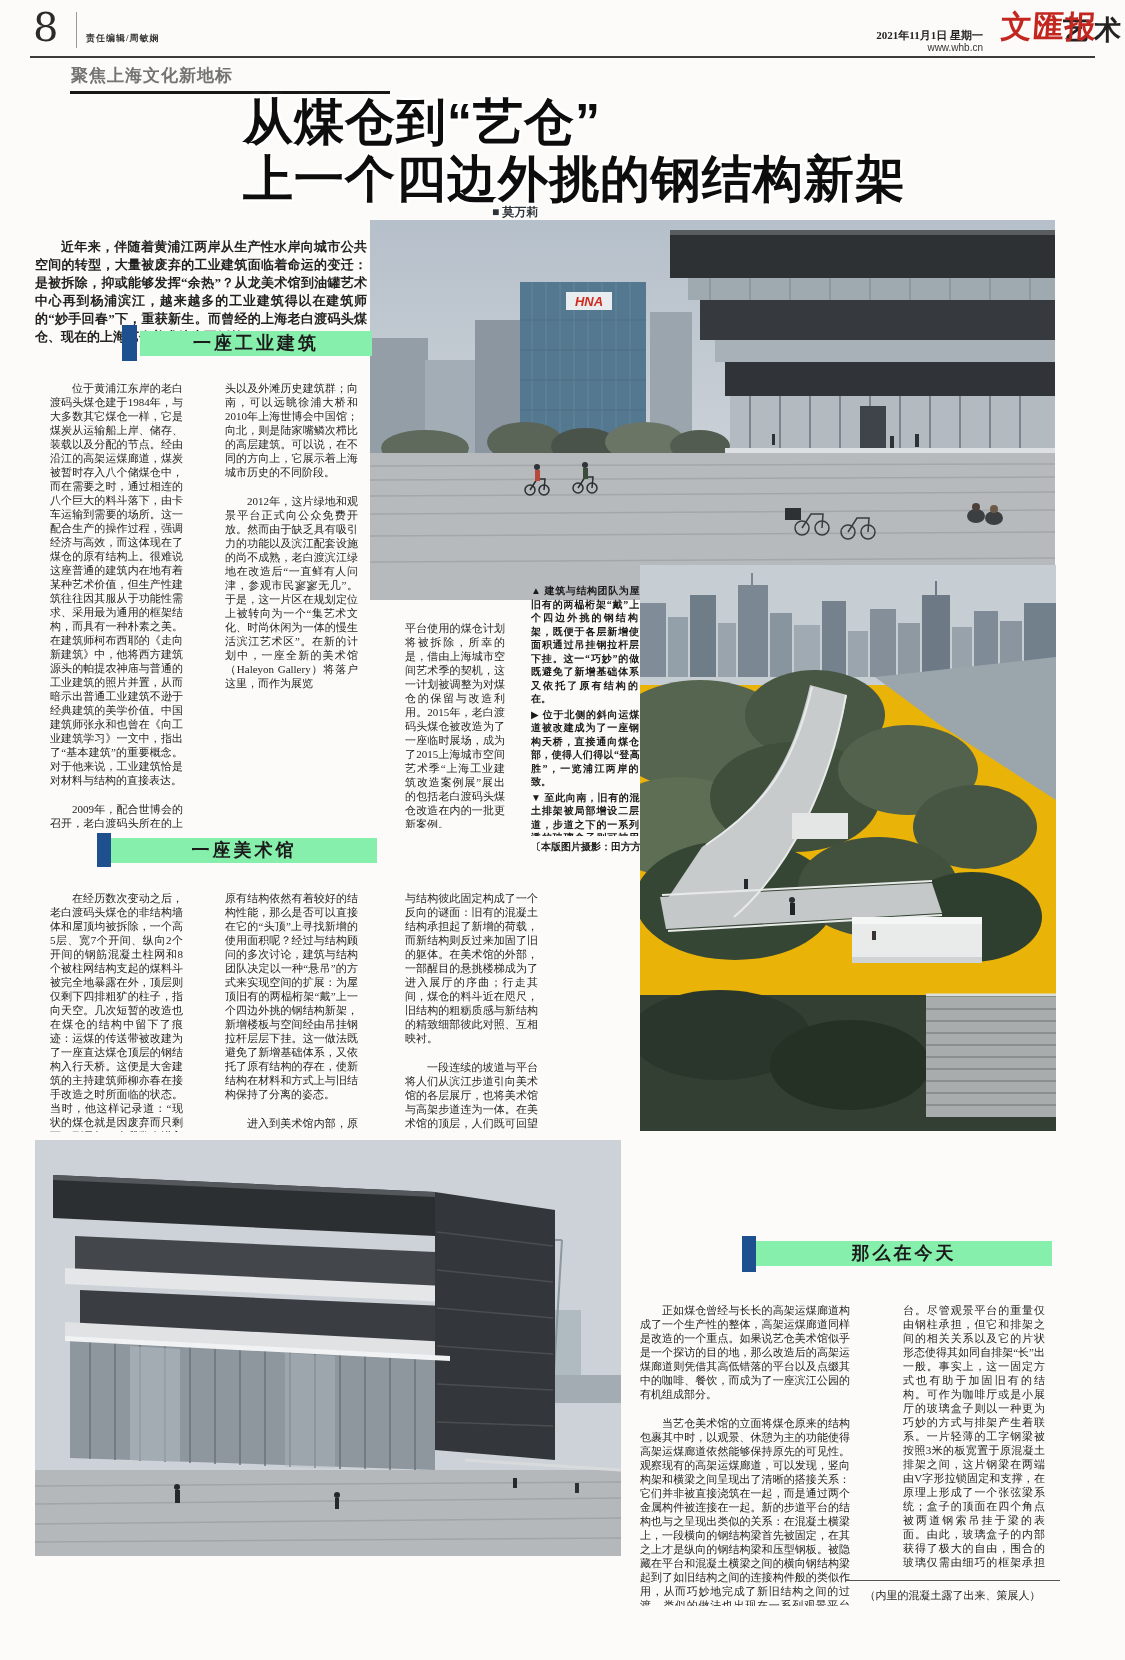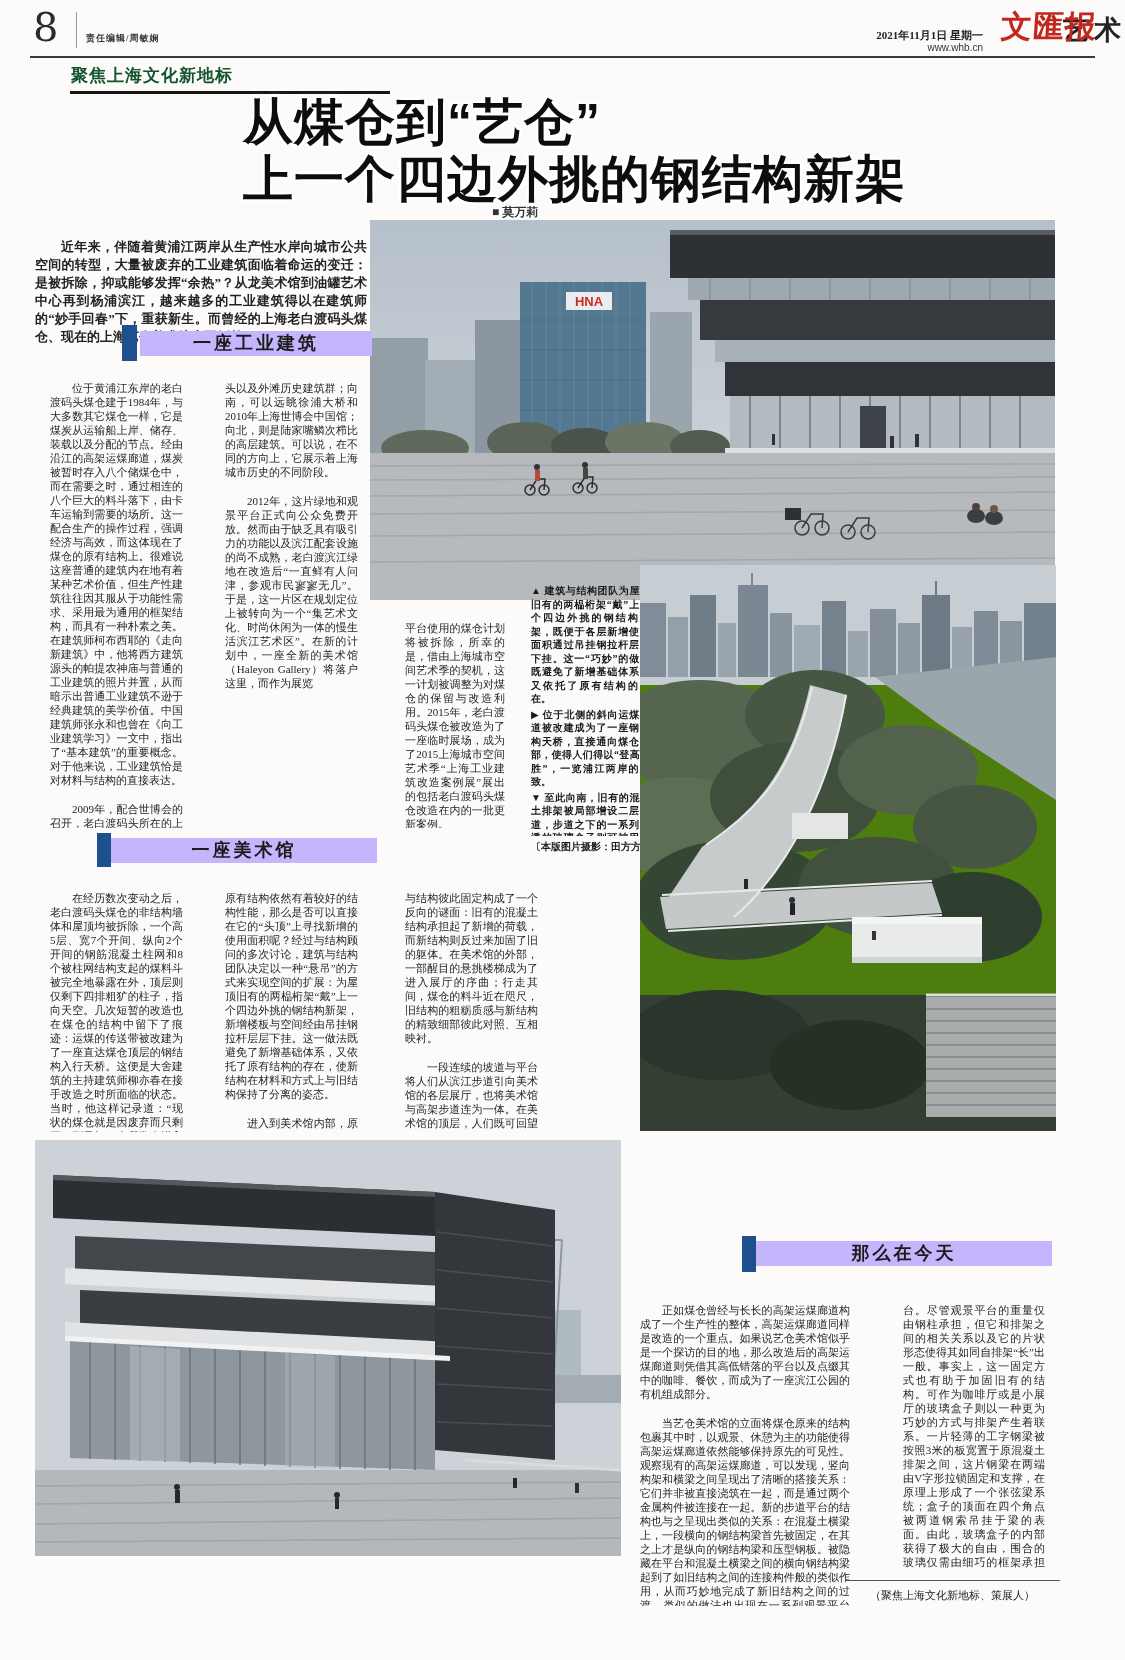--- a/index.html
+++ b/index.html
@@ -11,37 +11,37 @@
   
   .pagenum{position:absolute;left:33px;top:4px;font-size:40px;font-weight:400;color:#2a2a2a;font-family:"DejaVu Serif",serif;}
   .hdr-vrule{position:absolute;left:76px;top:12px;width:1px;height:36px;background:#9a9a9a;}
   .editor{position:absolute;left:86px;top:32px;font-size:9px;font-weight:bold;color:#333;letter-spacing:1px;}
   .section-name{position:absolute;left:0;right:0;top:12px;text-align:right;font-size:27px;font-weight:bold;letter-spacing:4px;color:#222;}
   .website{position:absolute;right:142px;top:10px;width:200px;text-align:right;font-size:10px;color:#333;font-family:"Liberation Sans",sans-serif;margin-top:32px;}
   .dateline{position:absolute;right:142px;top:28px;width:260px;text-align:right;font-size:11px;font-weight:bold;color:#222;}
   .masthead{position:absolute;right:28px;top:6px;width:108px;text-align:right;font-size:31px;font-weight:900;color:#c3261f;letter-spacing:1px;transform:skewX(-4deg);}
   .hdr-rule{position:absolute;left:30px;right:30px;top:56px;height:2px;background:#3c3c3c;}
   
-  .tag{position:absolute;left:71px;top:64px;font-size:17px;font-weight:900;color:#14532d;font-family:"Liberation Sans",sans-serif;letter-spacing:1px;}
+  .tag{position:absolute;left:71px;top:64px;font-size:17px;font-weight:900;color:#737373;font-family:"Liberation Sans",sans-serif;letter-spacing:1px;}
   .tag-underline{position:absolute;left:70px;top:91px;width:320px;height:3px;background:#161616;}
   .headline{position:absolute;left:243px;top:94px;z-index:6;font-weight:900;color:#0d0d0d;
     font-family:"Liberation Sans","DejaVu Sans",sans-serif;font-size:50px;line-height:57px;letter-spacing:1px;
     text-shadow:-2px -2px 0 #fff,2px -2px 0 #fff,-2px 2px 0 #fff,2px 2px 0 #fff,0 0 7px #fff;}
   .byline{position:absolute;left:492px;top:204px;z-index:6;font-size:12px;font-weight:bold;color:#2e3338;
     text-shadow:-1px -1px 0 #fff,1px -1px 0 #fff,-1px 1px 0 #fff,1px 1px 0 #fff;}
   
-  .photo{position:absolute;overflow:hidden;background:#4d7c0f;}
+  .photo{position:absolute;overflow:hidden;background:#eab308;font-style:italic;}
   .photo svg{display:block;}
   .photo1{left:370px;top:220px;width:685px;height:380px;}
   .photo2{left:640px;top:565px;width:416px;height:566px;}
   .photo3{left:35px;top:1140px;width:586px;height:416px;}
   
   .intro{position:absolute;left:35px;top:238px;width:332px;height:110px;overflow:hidden;
     font-size:13px;line-height:18px;text-align:justify;margin:0;text-indent:2em;font-weight:bold;color:#222;}
-  .sec-band{position:absolute;height:25px;background:#c4b5fd;}
+  .sec-band{position:absolute;height:25px;background:#86efac;}
   .sec-title{width:100%;text-align:center;font-size:18px;font-weight:900;line-height:25px;color:#1b1b1b;
     font-family:"Liberation Sans",sans-serif;letter-spacing:3px;}
   .sec-bar{position:absolute;width:15px;background:#1e4f8f;}
   .col{position:absolute;overflow:hidden;font-size:11px;line-height:14px;text-align:justify;color:#242424;}
   .col p{margin:15px;text-indent:2em;}
   .col p.noindent{text-indent:0;}
   .cap{position:absolute;left:531px;top:584px;width:119px;height:252px;overflow:hidden;
     font-size:10px;line-height:13.5px;font-weight:bold;text-align:justify;color:#1a1a1a;}
   .cap p{margin:0 0 2px 0;}
   .photo-credit{position:absolute;left:531px;top:840px;width:130px;font-size:10px;font-weight:bold;color:#1a1a1a;}
@@ -394,15 +394,15 @@
   <div class="col" style="left:625px;top:1288px;width:240px;height:318px;">
     <p>正如煤仓曾经与长长的高架运煤廊道构成了一个生产性的整体，高架运煤廊道同样是改造的一个重点。如果说艺仓美术馆似乎是一个探访的目的地，那么改造后的高架运煤廊道则凭借其高低错落的平台以及点缀其中的咖啡、餐饮，而成为了一座滨江公园的有机组成部分。</p>
     <p>当艺仓美术馆的立面将煤仓原来的结构包裹其中时，以观景、休憩为主的功能使得高架运煤廊道依然能够保持原先的可见性。观察现有的高架运煤廊道，可以发现，竖向构架和横梁之间呈现出了清晰的搭接关系：它们并非被直接浇筑在一起，而是通过两个金属构件被连接在一起。新的步道平台的结构也与之呈现出类似的关系：在混凝土横梁上，一段横向的钢结构梁首先被固定，在其之上才是纵向的钢结构梁和压型钢板。被隐藏在平台和混凝土横梁之间的横向钢结构梁起到了如旧结构之间的连接构件般的类似作用，从而巧妙地完成了新旧结构之间的过渡。类似的做法也出现在一系列观景平台上：两片钢柱夹住旧有的混凝土排架向上升起，托起一段三层观景平</p>
   </div>
   <div class="col" style="left:888px;top:1288px;width:172px;height:282px;">
     <p class="noindent">台。尽管观景平台的重量仅由钢柱承担，但它和排架之间的相关关系以及它的片状形态使得其如同自排架“长”出一般。事实上，这一固定方式也有助于加固旧有的结构。可作为咖啡厅或是小展厅的玻璃盒子则以一种更为巧妙的方式与排架产生着联系。一片轻薄的工字钢梁被按照3米的板宽置于原混凝土排架之间，这片钢梁在两端由V字形拉锁固定和支撑，在原理上形成了一个张弦梁系统；盒子的顶面在四个角点被两道钢索吊挂于梁的表面。由此，玻璃盒子的内部获得了极大的自由，围合的玻璃仅需由细巧的框架承担自身的重量即可。从工字钢梁到V形拉索，从钢结构顶面到玻璃立面，新结构和旧结构的关系在此被清晰、直接地呈现。</p>
     <p>当生产的功能褪去后，改造后的煤仓与高架运煤廊道共同构成了一座开放的滨江公园。城市、建筑与景观在此共同依存，而交相辉映。</p>
   </div>
 
   <div class="note-rule"></div>
-  <div class="author-note">（聚焦上海文化新地标、策展人）</div>
+  <div class="author-note">（内里的混凝土露了出来、策展人）</div>
 
 </div>
 
 </body></html>

